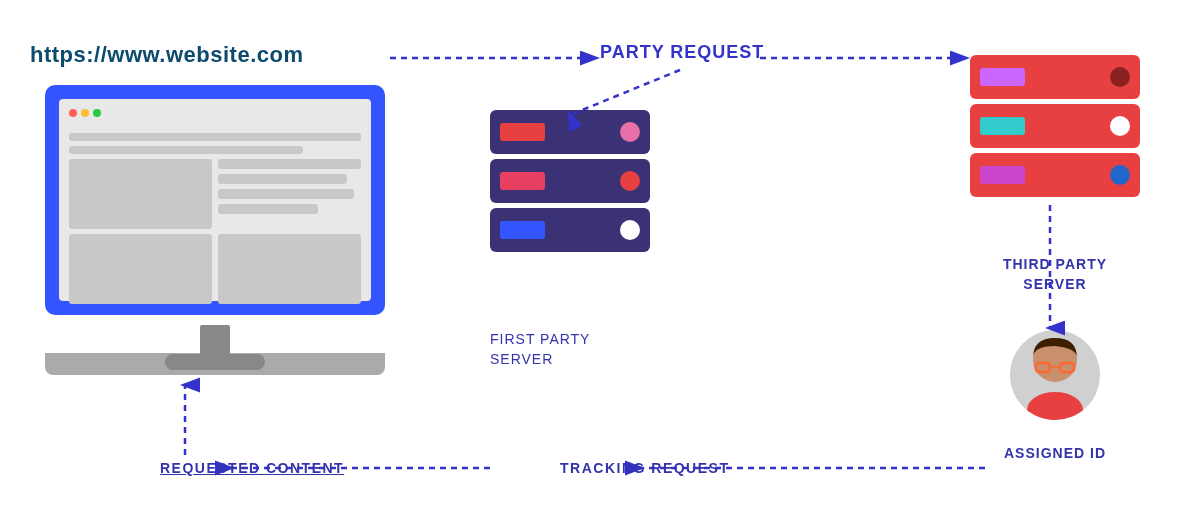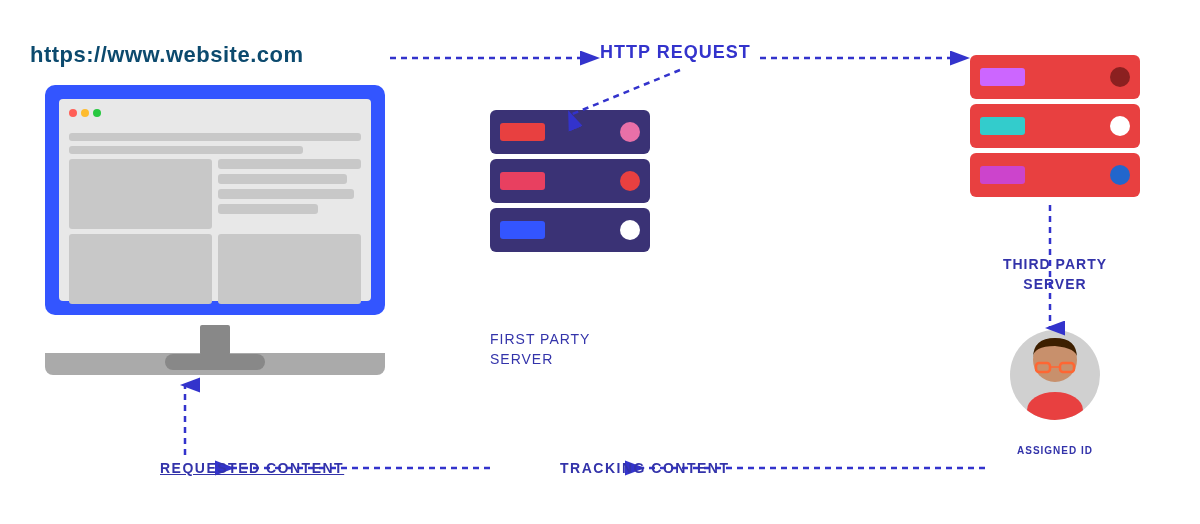--- a/index.html
+++ b/index.html
@@ -239,21 +239,21 @@
       justify-content: center;
       overflow: hidden;
     }
 
     .assigned-label {
       position: absolute;
       right: 60px;
       top: 445px;
       text-align: center;
       width: 170px;
-      font-size: 10px;
+      font-size: 14px;
       font-weight: 900;
       color: #3333aa;
       letter-spacing: 1px;
     }
 
     
     svg.arrows {
       position: absolute;
       top: 0;
       left: 0;
@@ -296,21 +296,21 @@
       white-space: nowrap;
     }
   </style>
 </head>
 <body>
 
 <div class="diagram-container">
 
   <div class="url-label">https://www.website.com</div>
 
-  <div class="http-label">HTTP REQUEST</div>
+  <div class="http-label">PARTY REQUEST</div>
 
   <div class="monitor-wrap">
     <div class="monitor-screen">
       <div class="monitor-inner">
         <div class="browser-bar">
           <div class="dot dot-red"></div>
           <div class="dot dot-yellow"></div>
           <div class="dot dot-green"></div>
         </div>
         <div class="line-full"></div>
@@ -427,15 +427,15 @@
     <line x1="1050" y1="205" x2="1050" y2="328" class="dotted-line" marker-end="url(#arrowDown)"></line>
 
     <line x1="985" y1="468" x2="640" y2="468" class="dotted-line" marker-end="url(#arrowLeft)"></line>
 
     <line x1="490" y1="468" x2="230" y2="468" class="dotted-line" marker-end="url(#arrowLeft)"></line>
 
     <line x1="185" y1="455" x2="185" y2="385" class="dotted-line" marker-end="url(#arrowUp)"></line>
   </svg>
 
   <div class="arrow-label label-requested">REQUESTED CONTENT</div>
-  <div class="arrow-label label-tracking">TRACKING CONTENT</div>
+  <div class="arrow-label label-tracking">TRACKING REQUEST</div>
 
 </div>
 
 </body></html>

